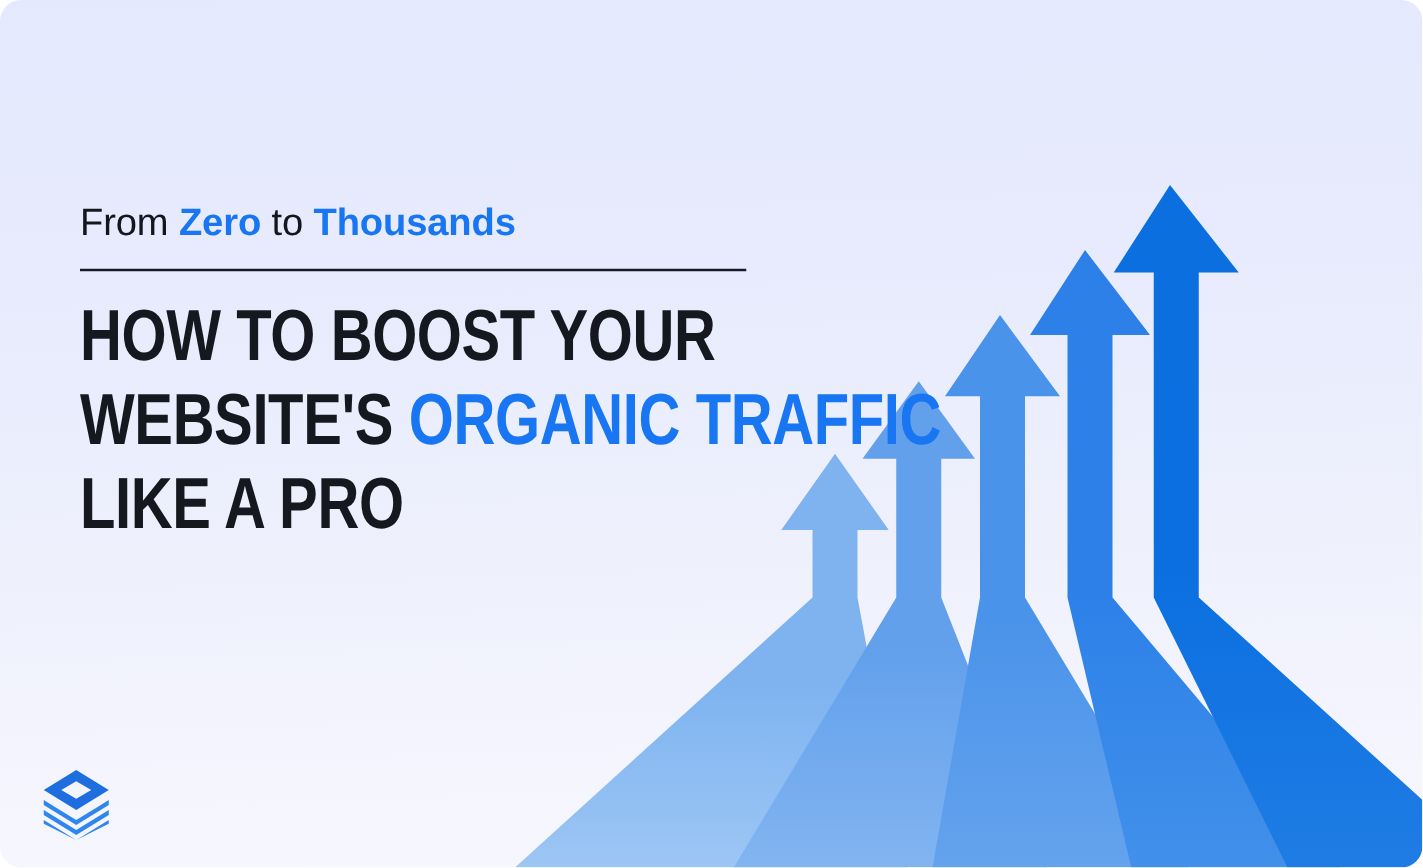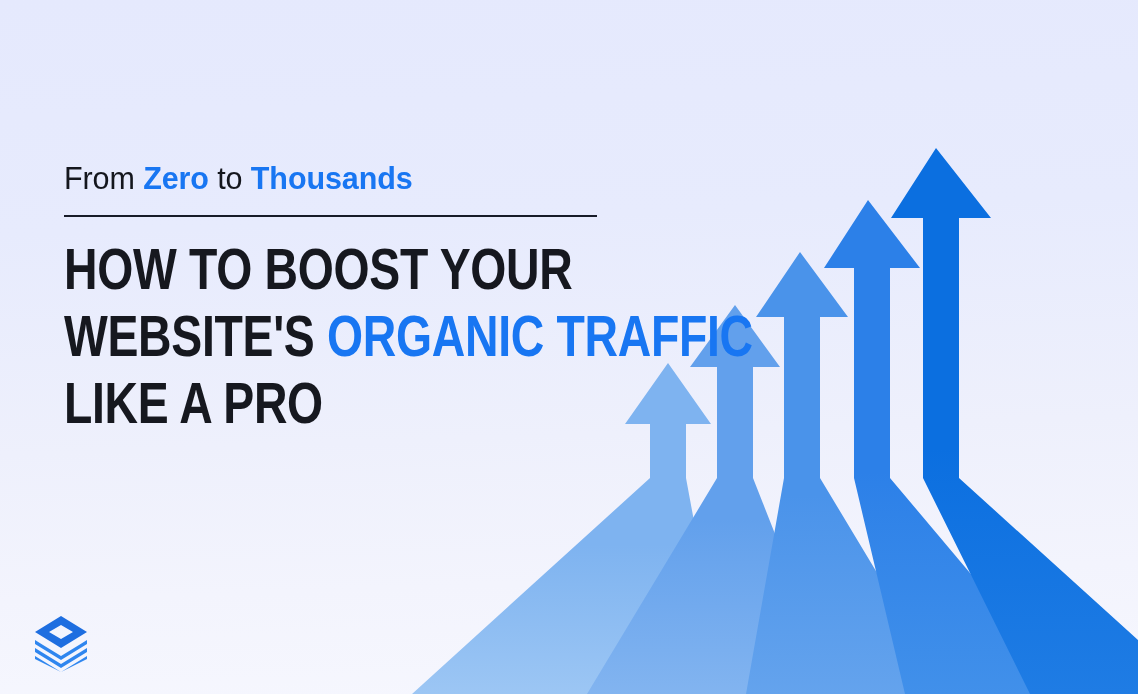--- a/index.html
+++ b/index.html
@@ -7,20 +7,21 @@
   html, body {
     width:1138px; height:694px;
     overflow:hidden;
     font-family:"Liberation Sans", sans-serif;
   }
   #banner {
     position:relative;
     width:1138px; height:694px;
     background:linear-gradient(178deg, #e5e9fd 0%, #e7ebfd 32%, #eef0fc 62%, #f3f4fd 82%, #f6f7fe 100%);
     overflow:hidden;
+    border-radius:17px;
   }
 
   
   #arrows-art {
     position:absolute;
     left:0; top:0;
     width:1138px; height:694px;
     pointer-events:none;
   }
 

